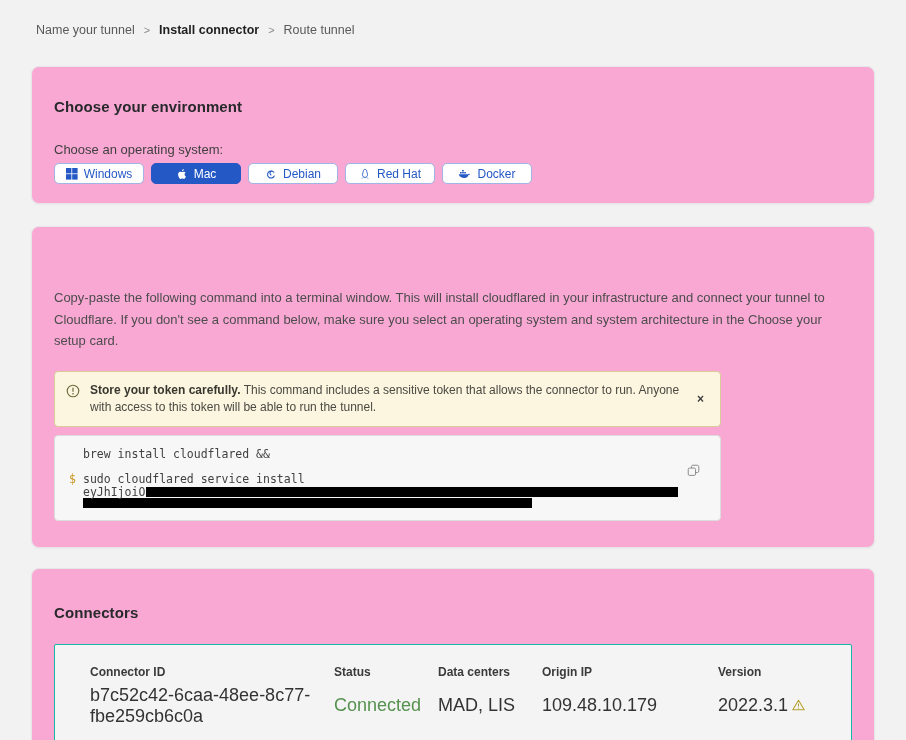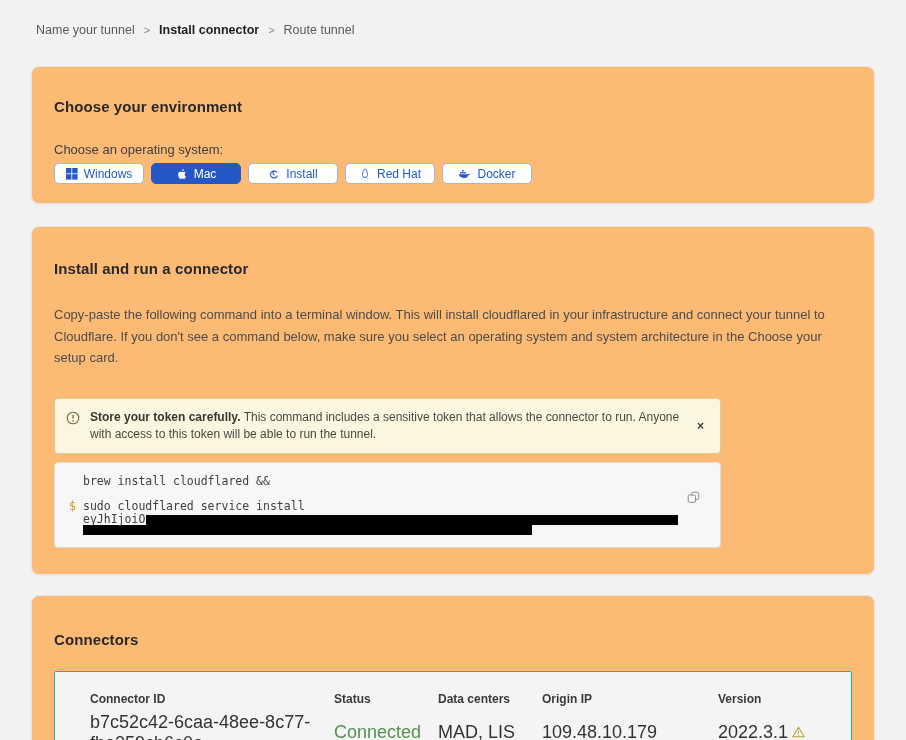--- a/index.html
+++ b/index.html
@@ -11,21 +11,21 @@
     overflow:hidden;
   }
   
   .breadcrumb { padding:23px 0 0 36px; font-size:12.5px; color:#595959; display:flex; gap:9px; align-items:center; }
   .breadcrumb .step { color:#595959; }
   .breadcrumb .step.active { color:#1f1f1f; font-weight:bold; }
   .breadcrumb .sep { color:#8a8a8a; font-size:11px; }
 
   
   .card {
-    background:#fdba74;
+    background:#f9a8d4;
     border:1px solid #e6e6e6;
     border-radius:8px;
     margin:0 31px;
     box-shadow:0 1px 2px rgba(0,0,0,.04);
   }
   .card h2 { font-size:15px; font-weight:bold; color:#28292b; letter-spacing:.1px; }
 
   
   .card-env { margin-top:29px; padding:31px 22px 19px 22px; }
   .os-label { font-size:13px; color:#3f3f3f; margin-top:27px; }
@@ -40,42 +40,42 @@
     cursor:pointer;
   }
   .os-btn.selected { background:#2458c5; border-color:#2458c5; color:#fff; }
   .os-btn svg { display:block; }
 
   
   .card-install { margin-top:22px; padding:33px 22px 26px 22px; }
   .install-desc { font-size:13px; line-height:21.5px; color:#4c4c4c; margin-top:27px; max-width:800px; }
 
   .alert {
-    width:667px; margin-top:29px;
+    width:667px; margin-top:19px;
     background:#fcf5e0; border:1px solid #d8cc99; border-radius:4px;
     display:flex; align-items:flex-start; gap:10px;
     padding:10px 12px 10px 11px;
   }
   .alert-icon { flex:0 0 auto; margin-top:2px; }
   .alert-body { flex:1 1 auto; font-size:12px; line-height:17px; color:#4a4a42; }
   .alert-body b { color:#38382f; }
   .alert-close { flex:0 0 auto; font-size:12px; font-weight:bold; color:#3c3c3c; cursor:pointer; padding:2px 4px; line-height:1; align-self:center; }
 
   .codeblock {
     position:relative;
     width:667px; margin-top:8px;
     background:#f7f7f7; border:1px solid #dcdcdc; border-radius:4px;
     padding:11px 14px 12px 14px;
     font-family:"DejaVu Sans Mono", monospace;
     font-size:11.5px; color:#414141;
   }
   .code-line1 { padding-left:14px; }
   .code-cmd { margin-top:11px; display:flex; }
   .code-prompt { width:14px; color:#c9971c; flex:0 0 auto; }
-  .code-token-line { display:flex; align-items:flex-end; padding-left:14px; line-height:11px; margin-top:1px; }
+  .code-token-line { display:flex; align-items:flex-start; padding-left:14px; line-height:11px; margin-top:1px; }
   .bar { background:#000; height:10px; }
   .bar1 { width:532px; margin-left:1px; }
   .bar2 { width:449px; margin-left:14px; margin-top:0px; }
   .copy-btn { position:absolute; right:20px; top:28px; cursor:pointer; }
 
   
   .card-connectors { margin-top:20px; padding:35px 22px 14px 22px; }
   .conn-table {
     margin-top:23px;
     background:#f4f4f4; border:1px solid #14b8a6; border-radius:2px;
@@ -128,21 +128,21 @@
       </span>
       <span>Mac</span>
     </button>
 
     <button class="os-btn">
       <span>
         <svg width="12" height="12" viewBox="0 0 24 24">
             <path fill="none" stroke="#2458c5" stroke-width="2.2" stroke-linecap="round" d="M17.5 8.5a7 7 0 1 0 1 7.5M17.5 8.5a4 4 0 1 0-5.5 5.3"></path>
           </svg>
       </span>
-      <span>Install</span>
+      <span>Debian</span>
     </button>
 
     <button class="os-btn">
       <span>
         <svg width="12" height="12" viewBox="0 0 24 24">
             <path fill="none" stroke="#2458c5" stroke-width="1.8" stroke-linejoin="round" d="M12 2.8c-2.1 0-3.4 1.6-3.4 3.8 0 2-1.7 3.6-1.7 6.4 0 3.6 2.3 5.8 5.1 5.8s5.1-2.2 5.1-5.8c0-2.8-1.7-4.4-1.7-6.4 0-2.2-1.3-3.8-3.4-3.8zM8 19l-2 2m10-2 2 2"></path>
           </svg>
       </span>
       <span>Red Hat</span>
     </button>
@@ -159,21 +159,20 @@
             </g>
           </svg>
       </span>
       <span>Docker</span>
     </button>
 
   </div>
 </section>
 
 <section class="card card-install">
-  <h2>Install and run a connector</h2>
   <p class="install-desc">Copy-paste the following command into a terminal window. This will install cloudflared in your infrastructure and connect your tunnel to Cloudflare. If you don't see a command below, make sure you select an operating system and system architecture in the Choose your setup card.</p>
 
   <div class="alert">
     <span class="alert-icon">
       <svg width="14" height="14" viewBox="0 0 16 16">
           <circle cx="8" cy="8" r="6.6" fill="none" stroke="#706b3c" stroke-width="1.3"></circle>
           <line x1="8" y1="4.4" x2="8" y2="8.8" stroke="#706b3c" stroke-width="1.4"></line>
           <circle cx="8" cy="11.2" r=".95" fill="#706b3c"></circle>
         </svg>
     </span>

